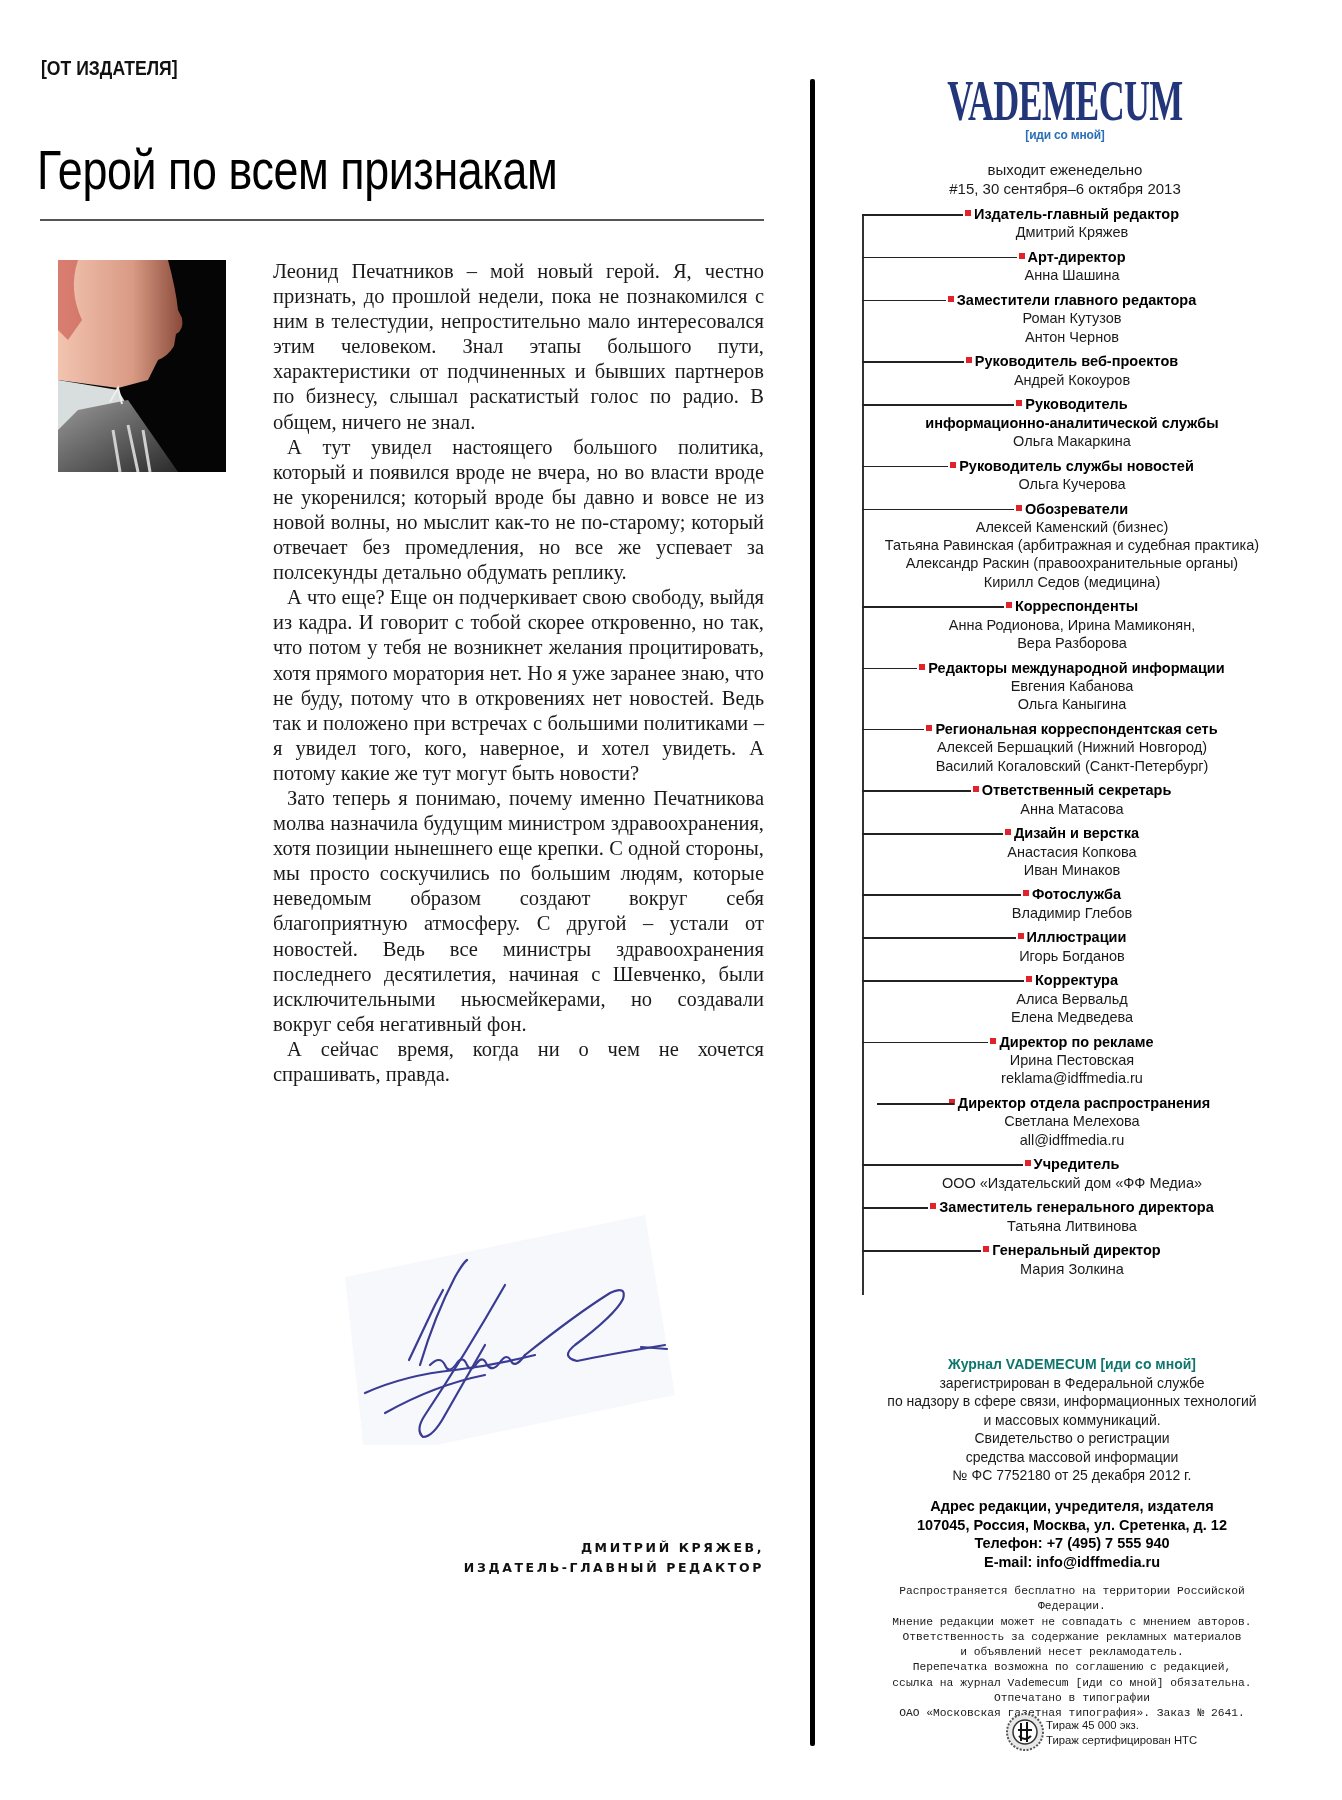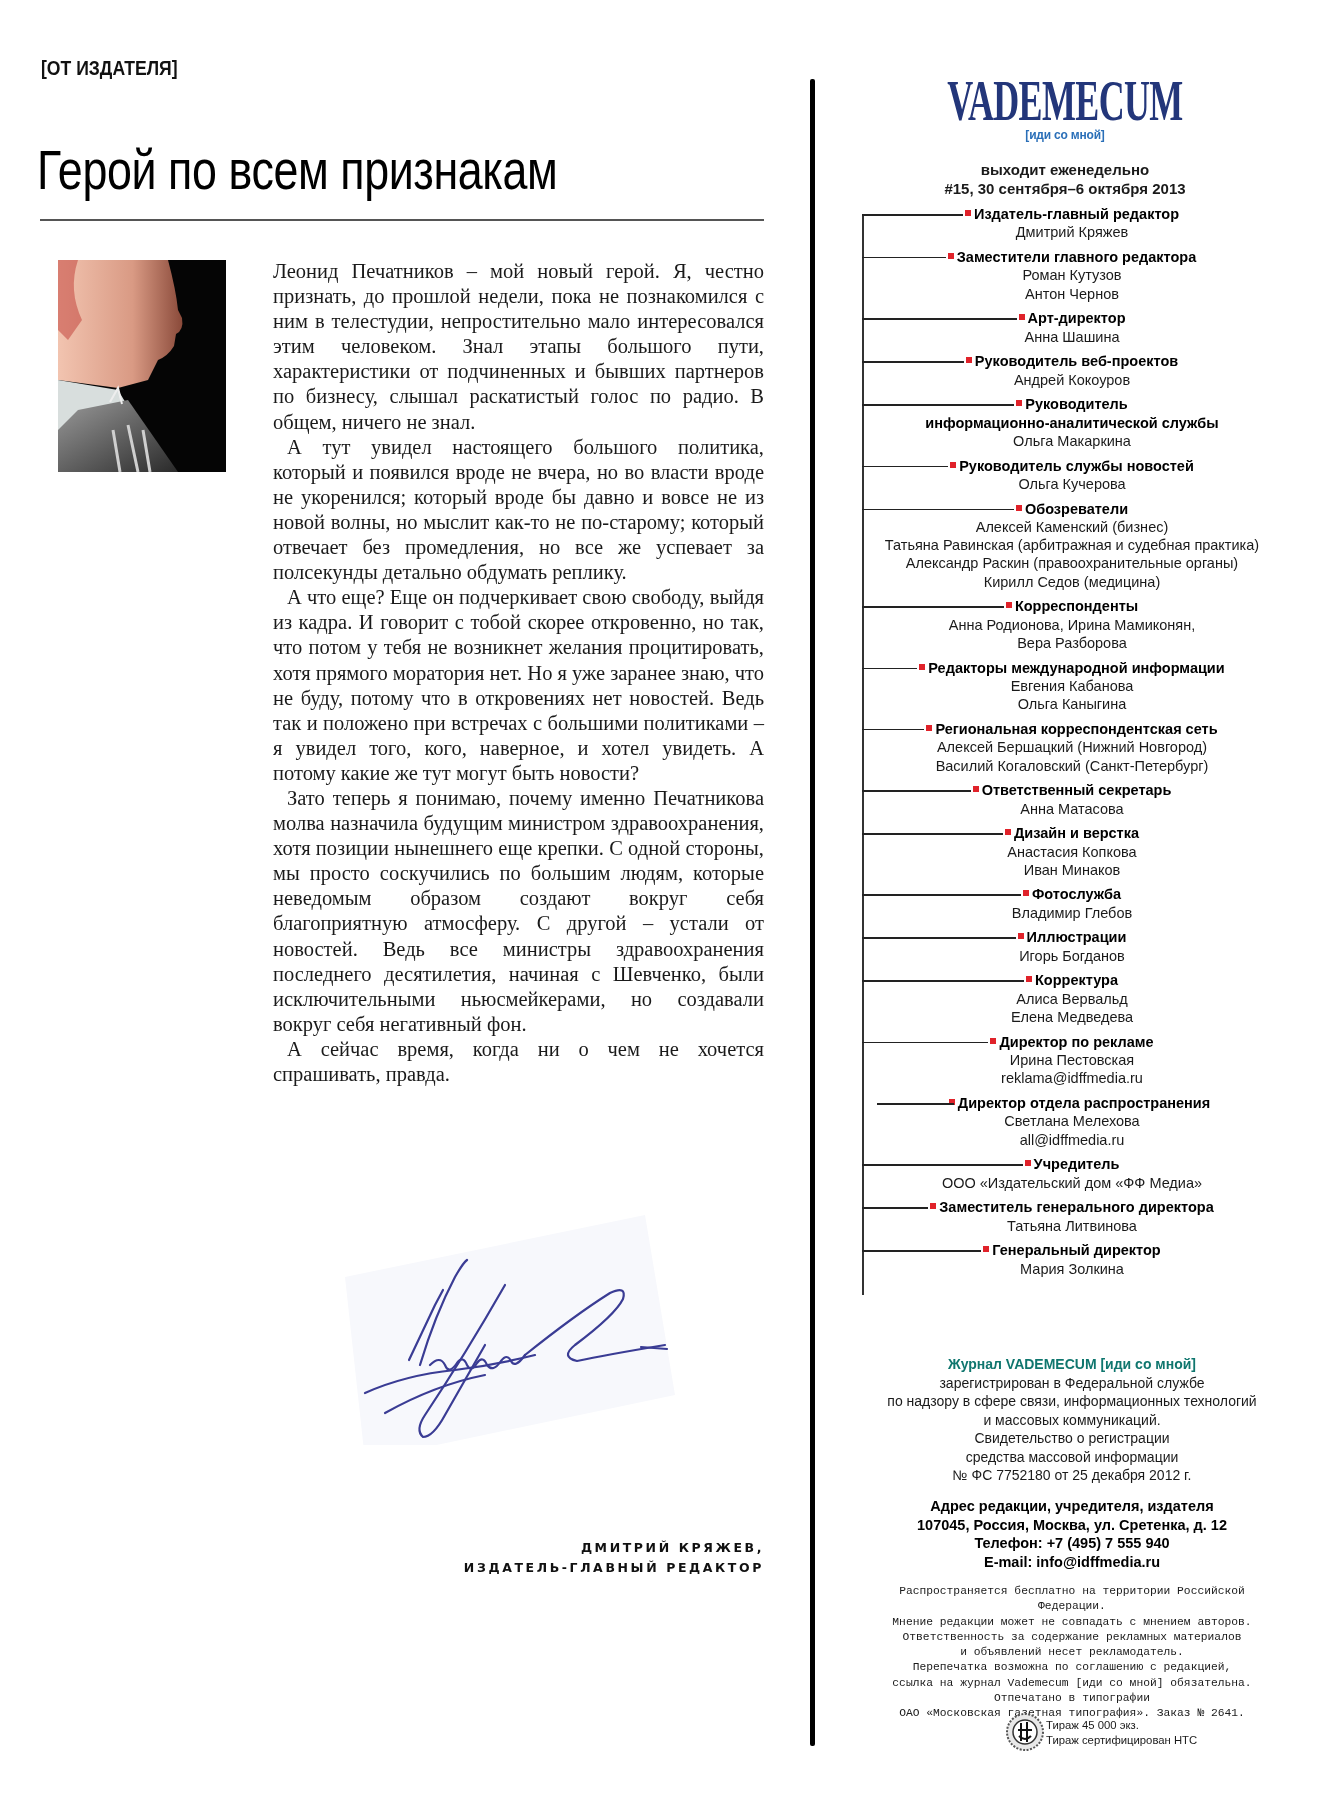--- a/index.html
+++ b/index.html
@@ -21,21 +21,21 @@
   .signature { left: 345px; top: 1215px; width: 330px; height: 230px; }
   .sig-caption { right: 578px; top: 1538px; text-align: right; font-family: "DejaVu Sans", sans-serif; font-weight: bold; font-size: 12.5px; letter-spacing: 2.6px; line-height: 20px; color: #111; }
 
   
   .col-rule { left: 810px; top: 79px; width: 5px; height: 1667px; background: #000; border-radius: 2px; }
 
   
   .masthead { left: 865px; top: 72px; width: 400px; text-align: center; }
   .logo { font-family: "Liberation Serif", serif; font-weight: bold; font-size: 58px; line-height: 58px; color: #23367a; display: inline-block; transform: scaleX(0.62); transform-origin: center top; letter-spacing: -1px; white-space: nowrap; }
   .logo-sub { font-family: "Liberation Sans", sans-serif; font-weight: bold; font-size: 12px; color: #2a6fb8; margin-top: -2px; letter-spacing: -0.2px; }
-  .issue { left: 865px; top: 160px; width: 400px; text-align: center; font-family: "Liberation Sans", sans-serif; font-size: 15px; line-height: 19px; color: #1a1a1a; font-weight: bold; }
+  .issue { left: 865px; top: 160px; width: 400px; text-align: center; font-family: "Liberation Sans", sans-serif; font-size: 15px; line-height: 19px; color: #1a1a1a; }
 
   .org { left: 862px; top: 205px; width: 420px; }
   .org-trunk { position: absolute; left: 0px; top: 17px; width: 2px; background: #333; }
   .org-item { position: relative; text-align: center; font-family: "Liberation Sans", sans-serif; font-size: 14.5px; line-height: 18.3px; color: #1a1a1a; padding-bottom: 6.4px; }
   .org-item .head { position: relative; font-weight: bold; color: #000; display: inline-block; }
   .org-item .bullet { display: inline-block; width: 6px; height: 6px; background: #e0222a; margin-right: 3px; vertical-align: 3px; }
   .org-item .branch { position: absolute; left: 0; top: 9px; height: 1.5px; background: #222; }
   .org-item .person { display: block; }
 
   .reg { left: 862px; top: 1355px; width: 420px; text-align: center; font-family: "Liberation Sans", sans-serif; font-size: 14px; line-height: 18.5px; color: #1a1a1a; }
@@ -116,27 +116,27 @@
 </div>
 
 <div class="abs org">
   <div class="org-trunk" id="org-trunk" style="top: 9px; height: 1080.75px;"></div>
   <div id="org-items">
       <div class="org-item">
         <div style="position: relative;"><span class="head"><span class="bullet" style="background: rgb(224, 34, 42);"></span><span>Издатель-главный редактор</span></span><div class="branch" style="width: 100.969px; left: 0px;"></div></div>
         <span class="person">Дмитрий Кряжев</span>
       </div>
       <div class="org-item">
+        <div style="position: relative;"><span class="head"><span class="bullet" style="background: rgb(224, 34, 42);"></span><span>Арт-директор</span></span><div class="branch" style="width: 154.5px; left: 0px;"></div></div>
+        <span class="person">Анна Шашина</span>
+      </div>
+      <div class="org-item">
         <div style="position: relative;"><span class="head"><span class="bullet" style="background: rgb(224, 34, 42);"></span><span>Заместители главного редактора</span></span><div class="branch" style="width: 83.75px; left: 0px;"></div></div>
         <span class="person">Роман Кутузов</span>
         <span class="person">Антон Чернов</span>
-      </div>
-      <div class="org-item">
-        <div style="position: relative;"><span class="head"><span class="bullet" style="background: rgb(224, 34, 42);"></span><span>Арт-директор</span></span><div class="branch" style="width: 154.5px; left: 0px;"></div></div>
-        <span class="person">Анна Шашина</span>
       </div>
       <div class="org-item">
         <div style="position: relative;"><span class="head"><span class="bullet" style="background: rgb(224, 34, 42);"></span><span>Руководитель веб-проектов</span></span><div class="branch" style="width: 101.828px; left: 0px;"></div></div>
         <span class="person">Андрей Кокоуров</span>
       </div>
       <div class="org-item">
         <div style="position: relative;"><span class="head"><span class="bullet" style="background: rgb(224, 34, 42);"></span><span>Руководитель</span></span><div class="branch" style="width: 152.266px; left: 0px;"></div></div>
         <div style="font-weight: bold; color: rgb(0, 0, 0);">информационно-аналитической службы</div>
         <span class="person">Ольга Макаркина</span>
       </div>

